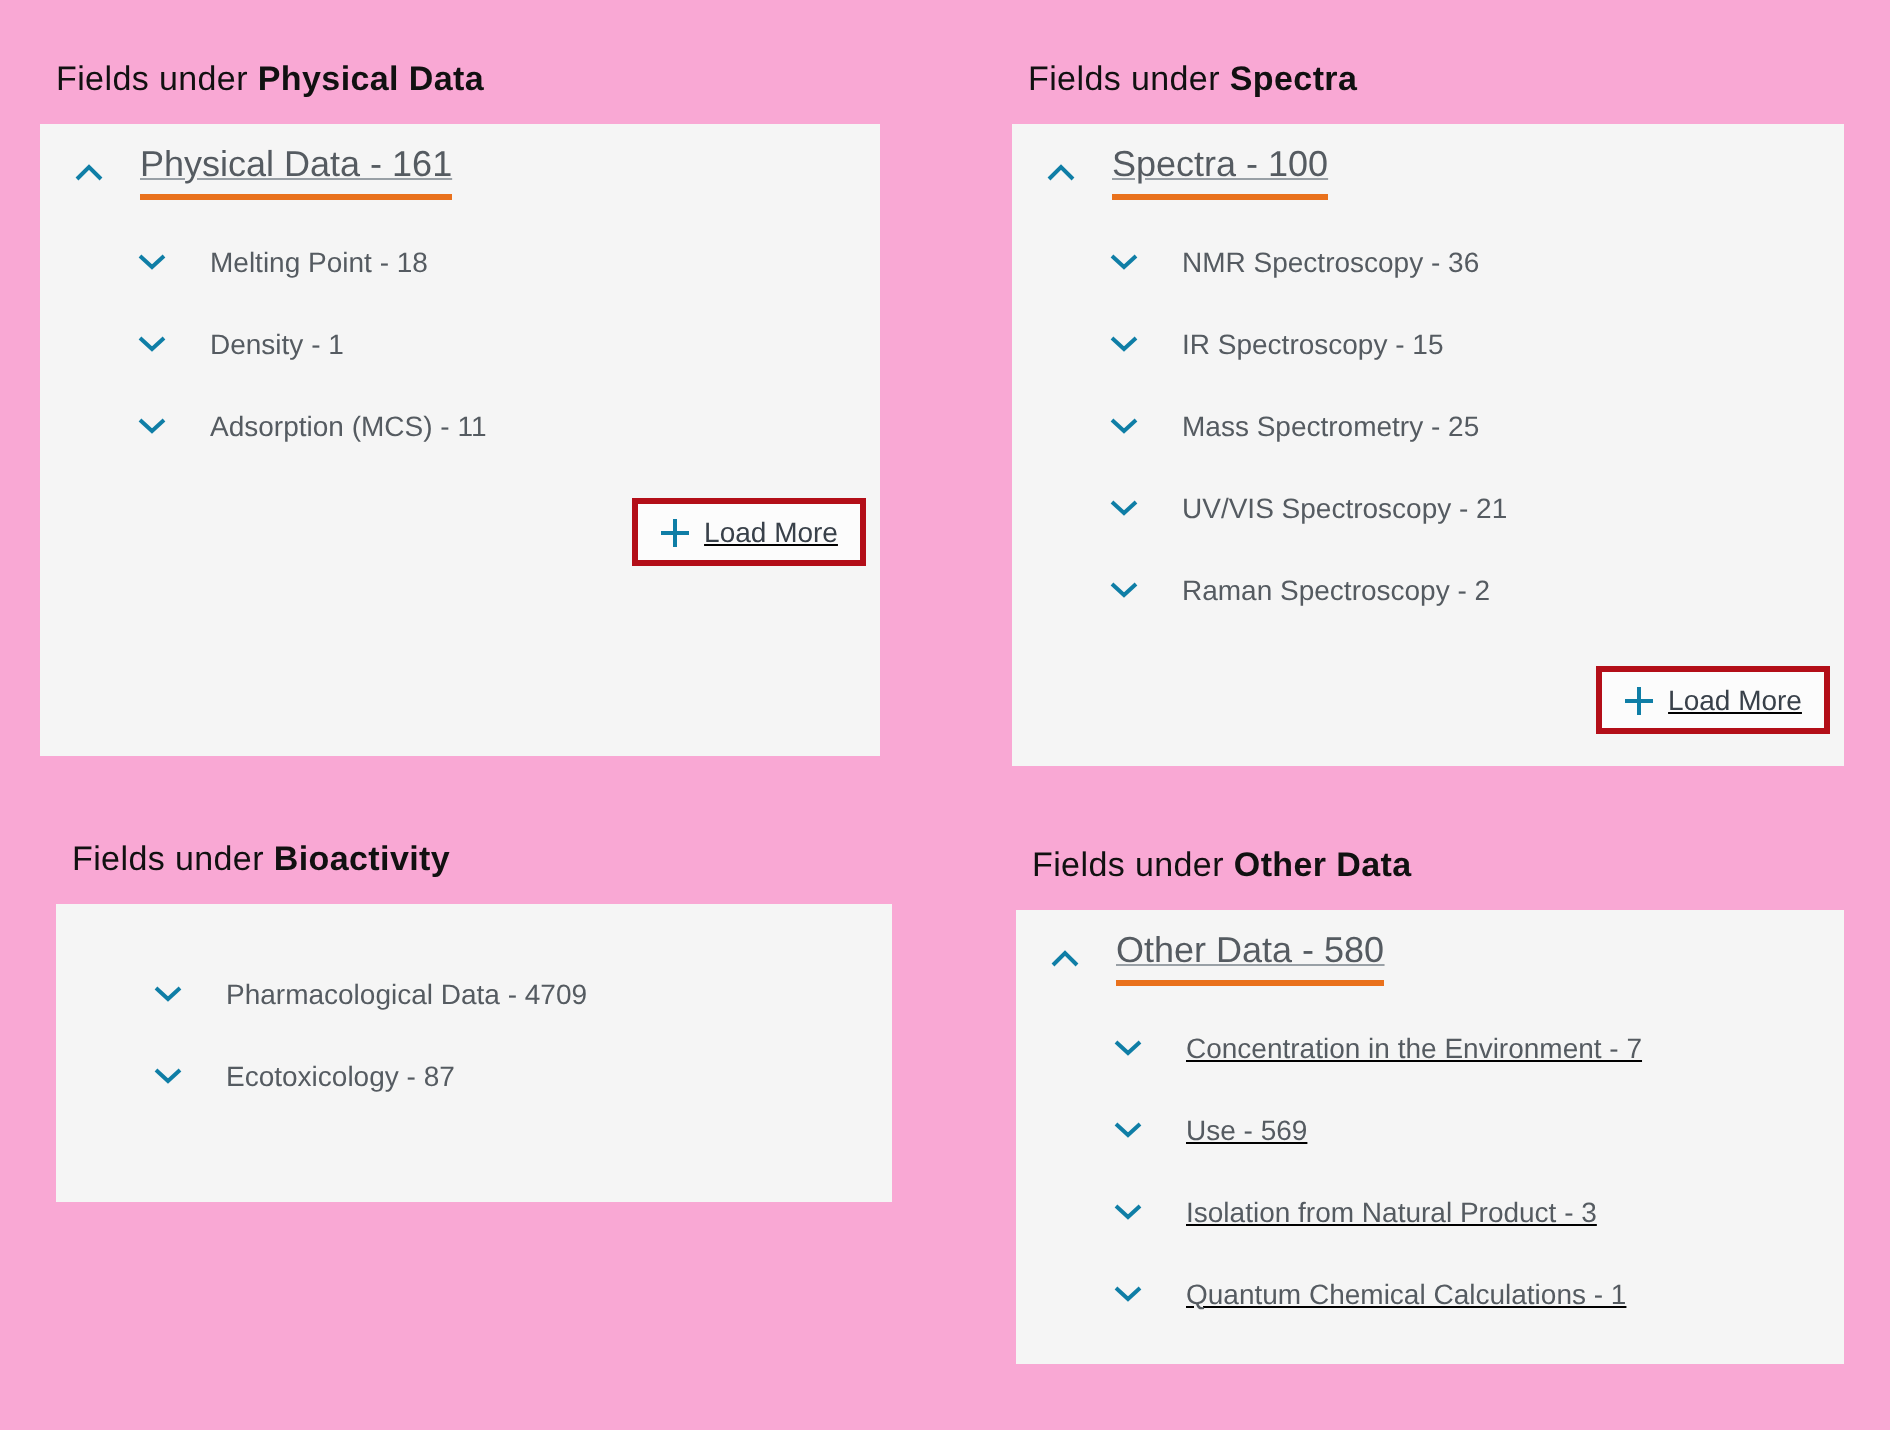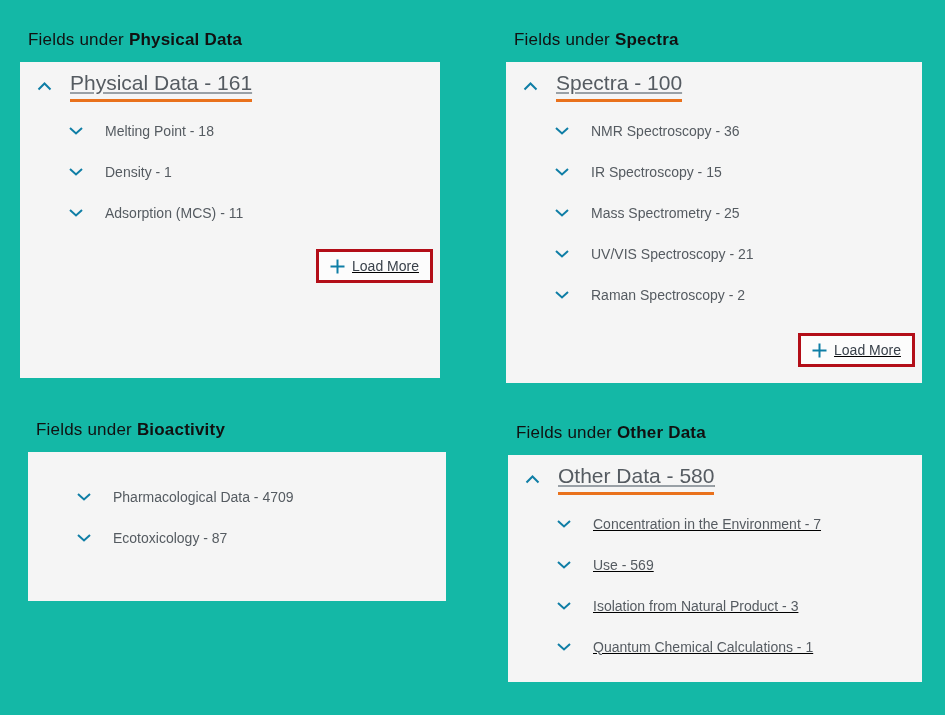--- a/index.html
+++ b/index.html
@@ -1,36 +1,36 @@
 <!DOCTYPE html>
 <html><head>
 <meta charset="utf-8">
 <style>
   * { margin:0; padding:0; box-sizing:border-box; }
   html,body { background:#ffffff; }
   #root {
-    position:relative; width:945px; height:715px; background:#14b8a6;
+    position:relative; width:945px; height:715px; background:#f9a8d4;
     font-family:"Liberation Sans", sans-serif; overflow:hidden;
   }
   .group { position:absolute; }
   .section-heading {
     margin-left:8px; height:23px; margin-bottom:9px;
     font-size:17px; color:#111111; letter-spacing:0.2px;
   }
   .section-heading b { font-weight:bold; }
   .panel {
     background:#f5f5f5; padding:12px 16px 0 16px; overflow:visible;
   }
   .panel-header { display:flex; align-items:center; height:24px; }
   .chev-btn {
     width:16px; display:inline-flex; align-items:center; justify-content:center;
     cursor:pointer; flex:0 0 auto;
   }
   .panel-link {
-    margin-left:18px; font-size:21px; color:#555b61; cursor:pointer;
+    margin-left:18px; font-size:18px; color:#555b61; cursor:pointer;
     text-decoration:underline; text-decoration-color:#99a0a6;
     border-bottom:3px solid #e9711c; padding-bottom:4px;
   }
   .items { margin-top:12px; }
   .item-row { display:flex; align-items:center; height:41px; }
   .item-row .chev-btn { margin-left:32px; }
   .item-label { margin-left:21px; font-size:14px; color:#555b61; }
   .load-more-row {
     display:flex; justify-content:flex-end; margin-top:16px; margin-right:-9px;text-decoration:underline;
   }

